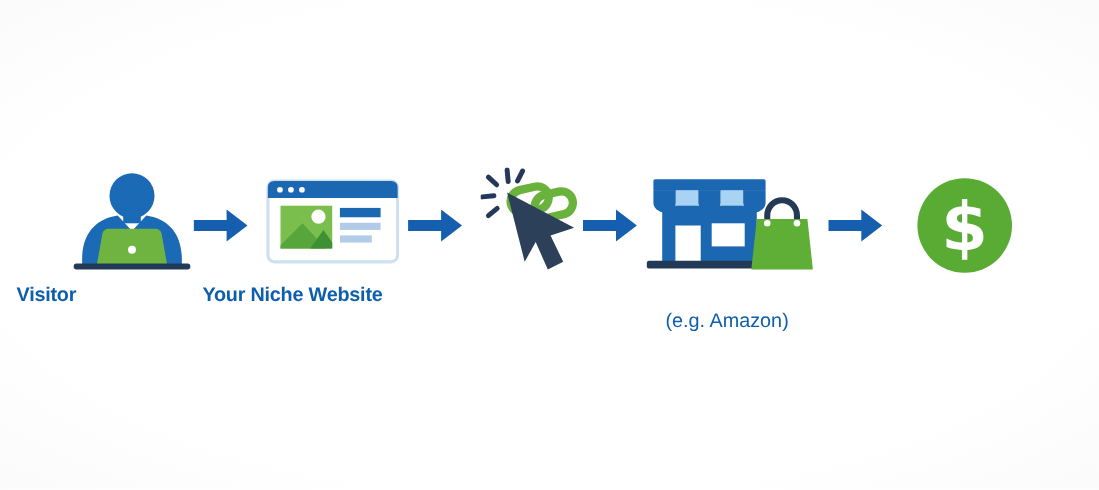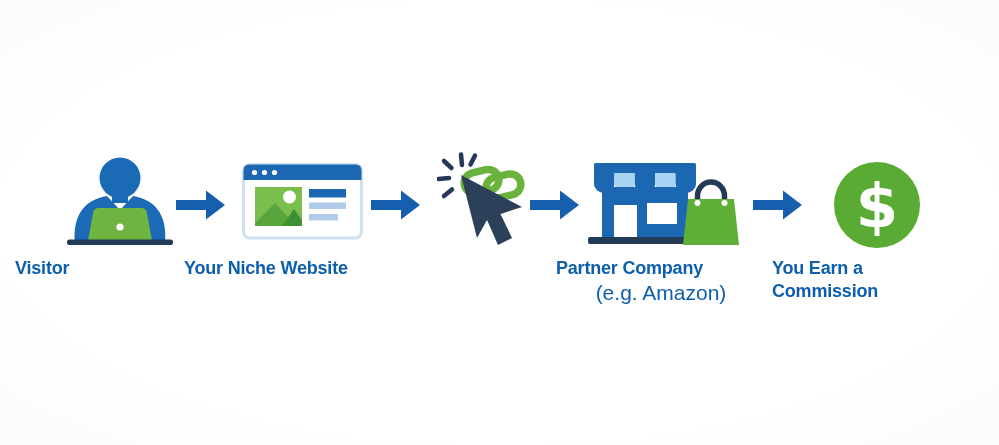--- a/index.html
+++ b/index.html
@@ -10,21 +10,21 @@
   }
   .canvas{position:absolute;inset:0;background:radial-gradient(ellipse at center, #ffffff 70%, #fbfbfb 100%);}
   .abs{position:absolute;}
   .step-label{
     position:absolute;top:257px;width:210px;text-align:left;
     color:#0d5fad;font-weight:bold;font-size:18px;letter-spacing:-0.2px;
     line-height:1.25;
   }
   .step-sublabel{
     position:absolute;top:281px;width:210px;text-align:center;
-    color:#0d5fad;font-weight:normal;font-size:21px;
+    color:#0d5fad;font-weight:normal;font-size:18px;
   }
   .two-line{white-space:pre-line;}
   svg{display:block;}
 </style>
 </head>
 <body>
 
 <div class="canvas">
 
   <div class="abs" style="left:62px;top:153px;">
@@ -112,31 +112,28 @@
       <rect x="63" y="46" width="30" height="21" fill="#ffffff"></rect>
       <rect x="4" y="80" width="121" height="7" rx="2" fill="#233a57"></rect>
       <g>
         <path d="M113.5,46 v-7 a13.5,14 0 0 1 27,0 v7" fill="none" stroke="#233a57" stroke-width="5.5" stroke-linecap="round"></path>
         <polygon points="104,42 150,42 155,88 99,88" fill="#5fae36"></polygon>
         <circle cx="113.5" cy="46" r="3" fill="#ffffff"></circle>
         <circle cx="140.5" cy="46" r="3" fill="#ffffff"></circle>
       </g>
     </svg>
   </div>
-  <div class="step-label" style="left:556px;">Partner Company</div>
   <div class="step-sublabel" style="left:556px;">(e.g. Amazon)</div>
 
   <div class="abs" style="left:753px;top:189px;">
     <svg width="50" height="32" viewBox="0 0 50 32">
         <polygon points="0,11 30,11 30,1.5 49,16 30,30.5 30,21 0,21" fill="#155fae"></polygon>
       </svg>
   </div>
 
   <div class="abs" style="left:833px;top:161px;">
     <svg width="88" height="88" viewBox="0 0 88 88">
       <circle cx="44" cy="44" r="43" fill="#59ab33"></circle>
       <text x="44" y="66" text-anchor="middle" font-family="DejaVu Sans, sans-serif" font-size="61" font-weight="bold" fill="#ffffff">$</text>
     </svg>
   </div>
-  <div class="step-label two-line" style="left:772px;">You Earn a
-Commission</div>
 
 </div>
 
 </body></html>

